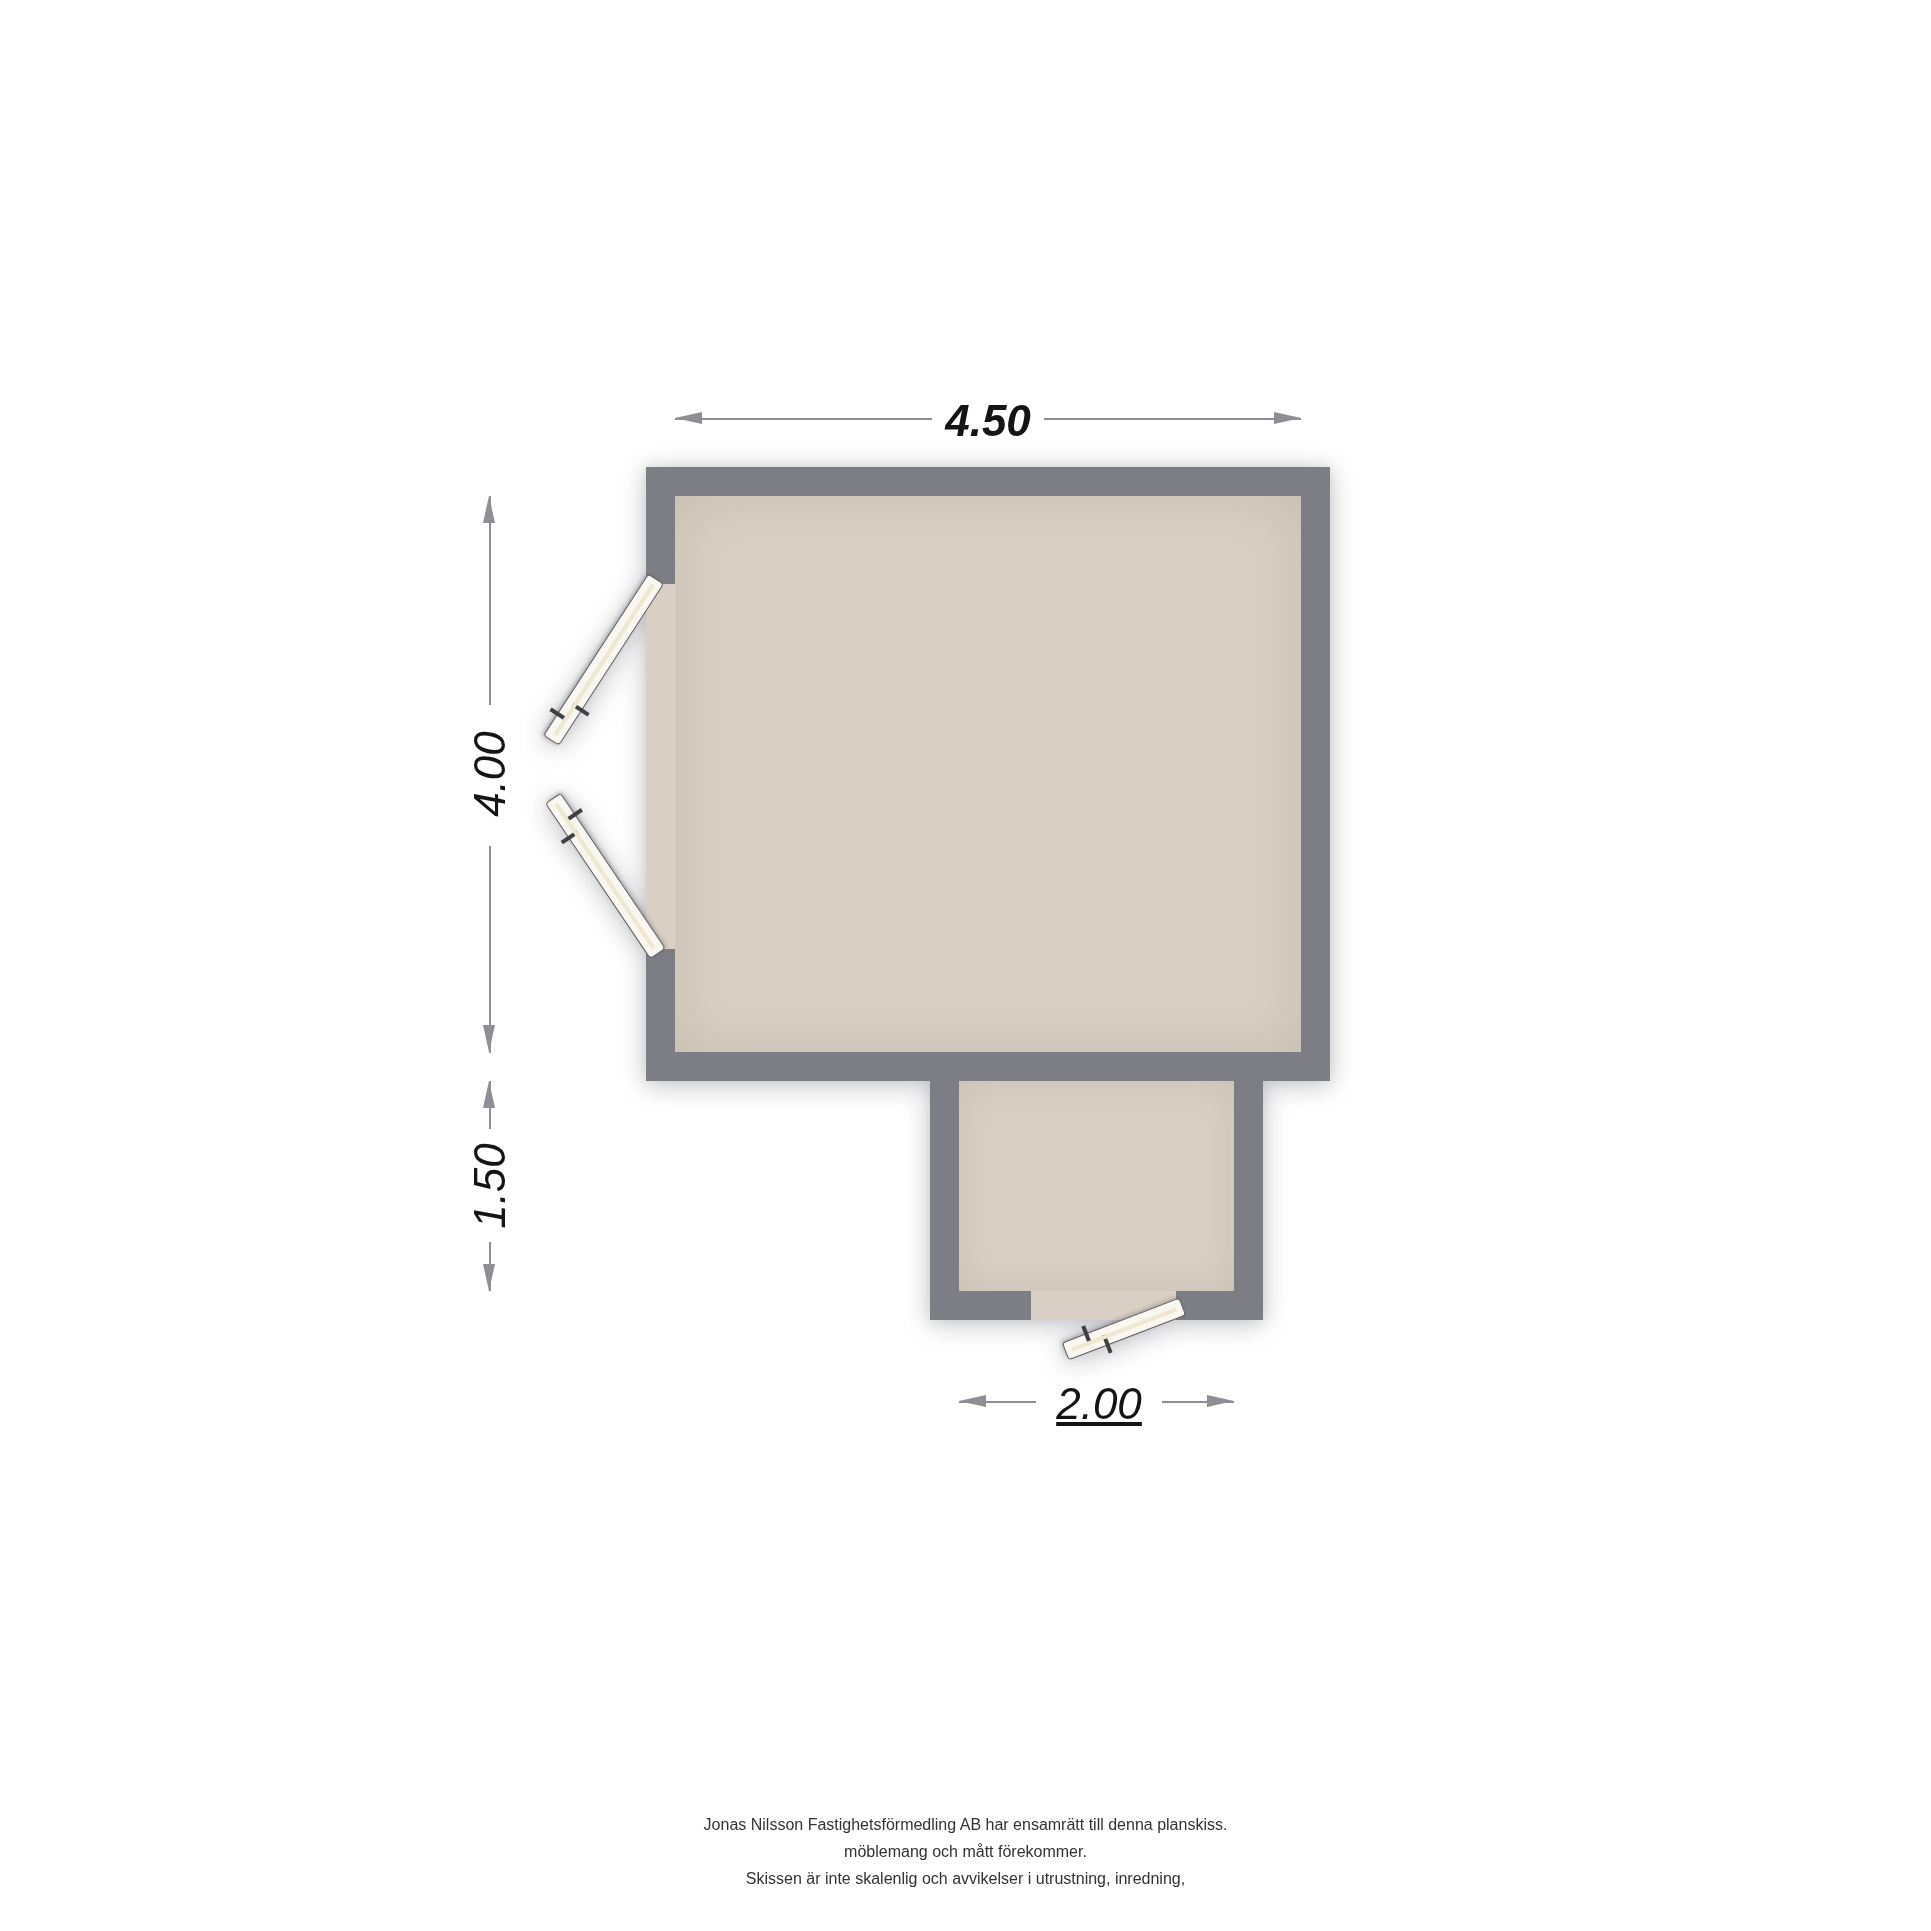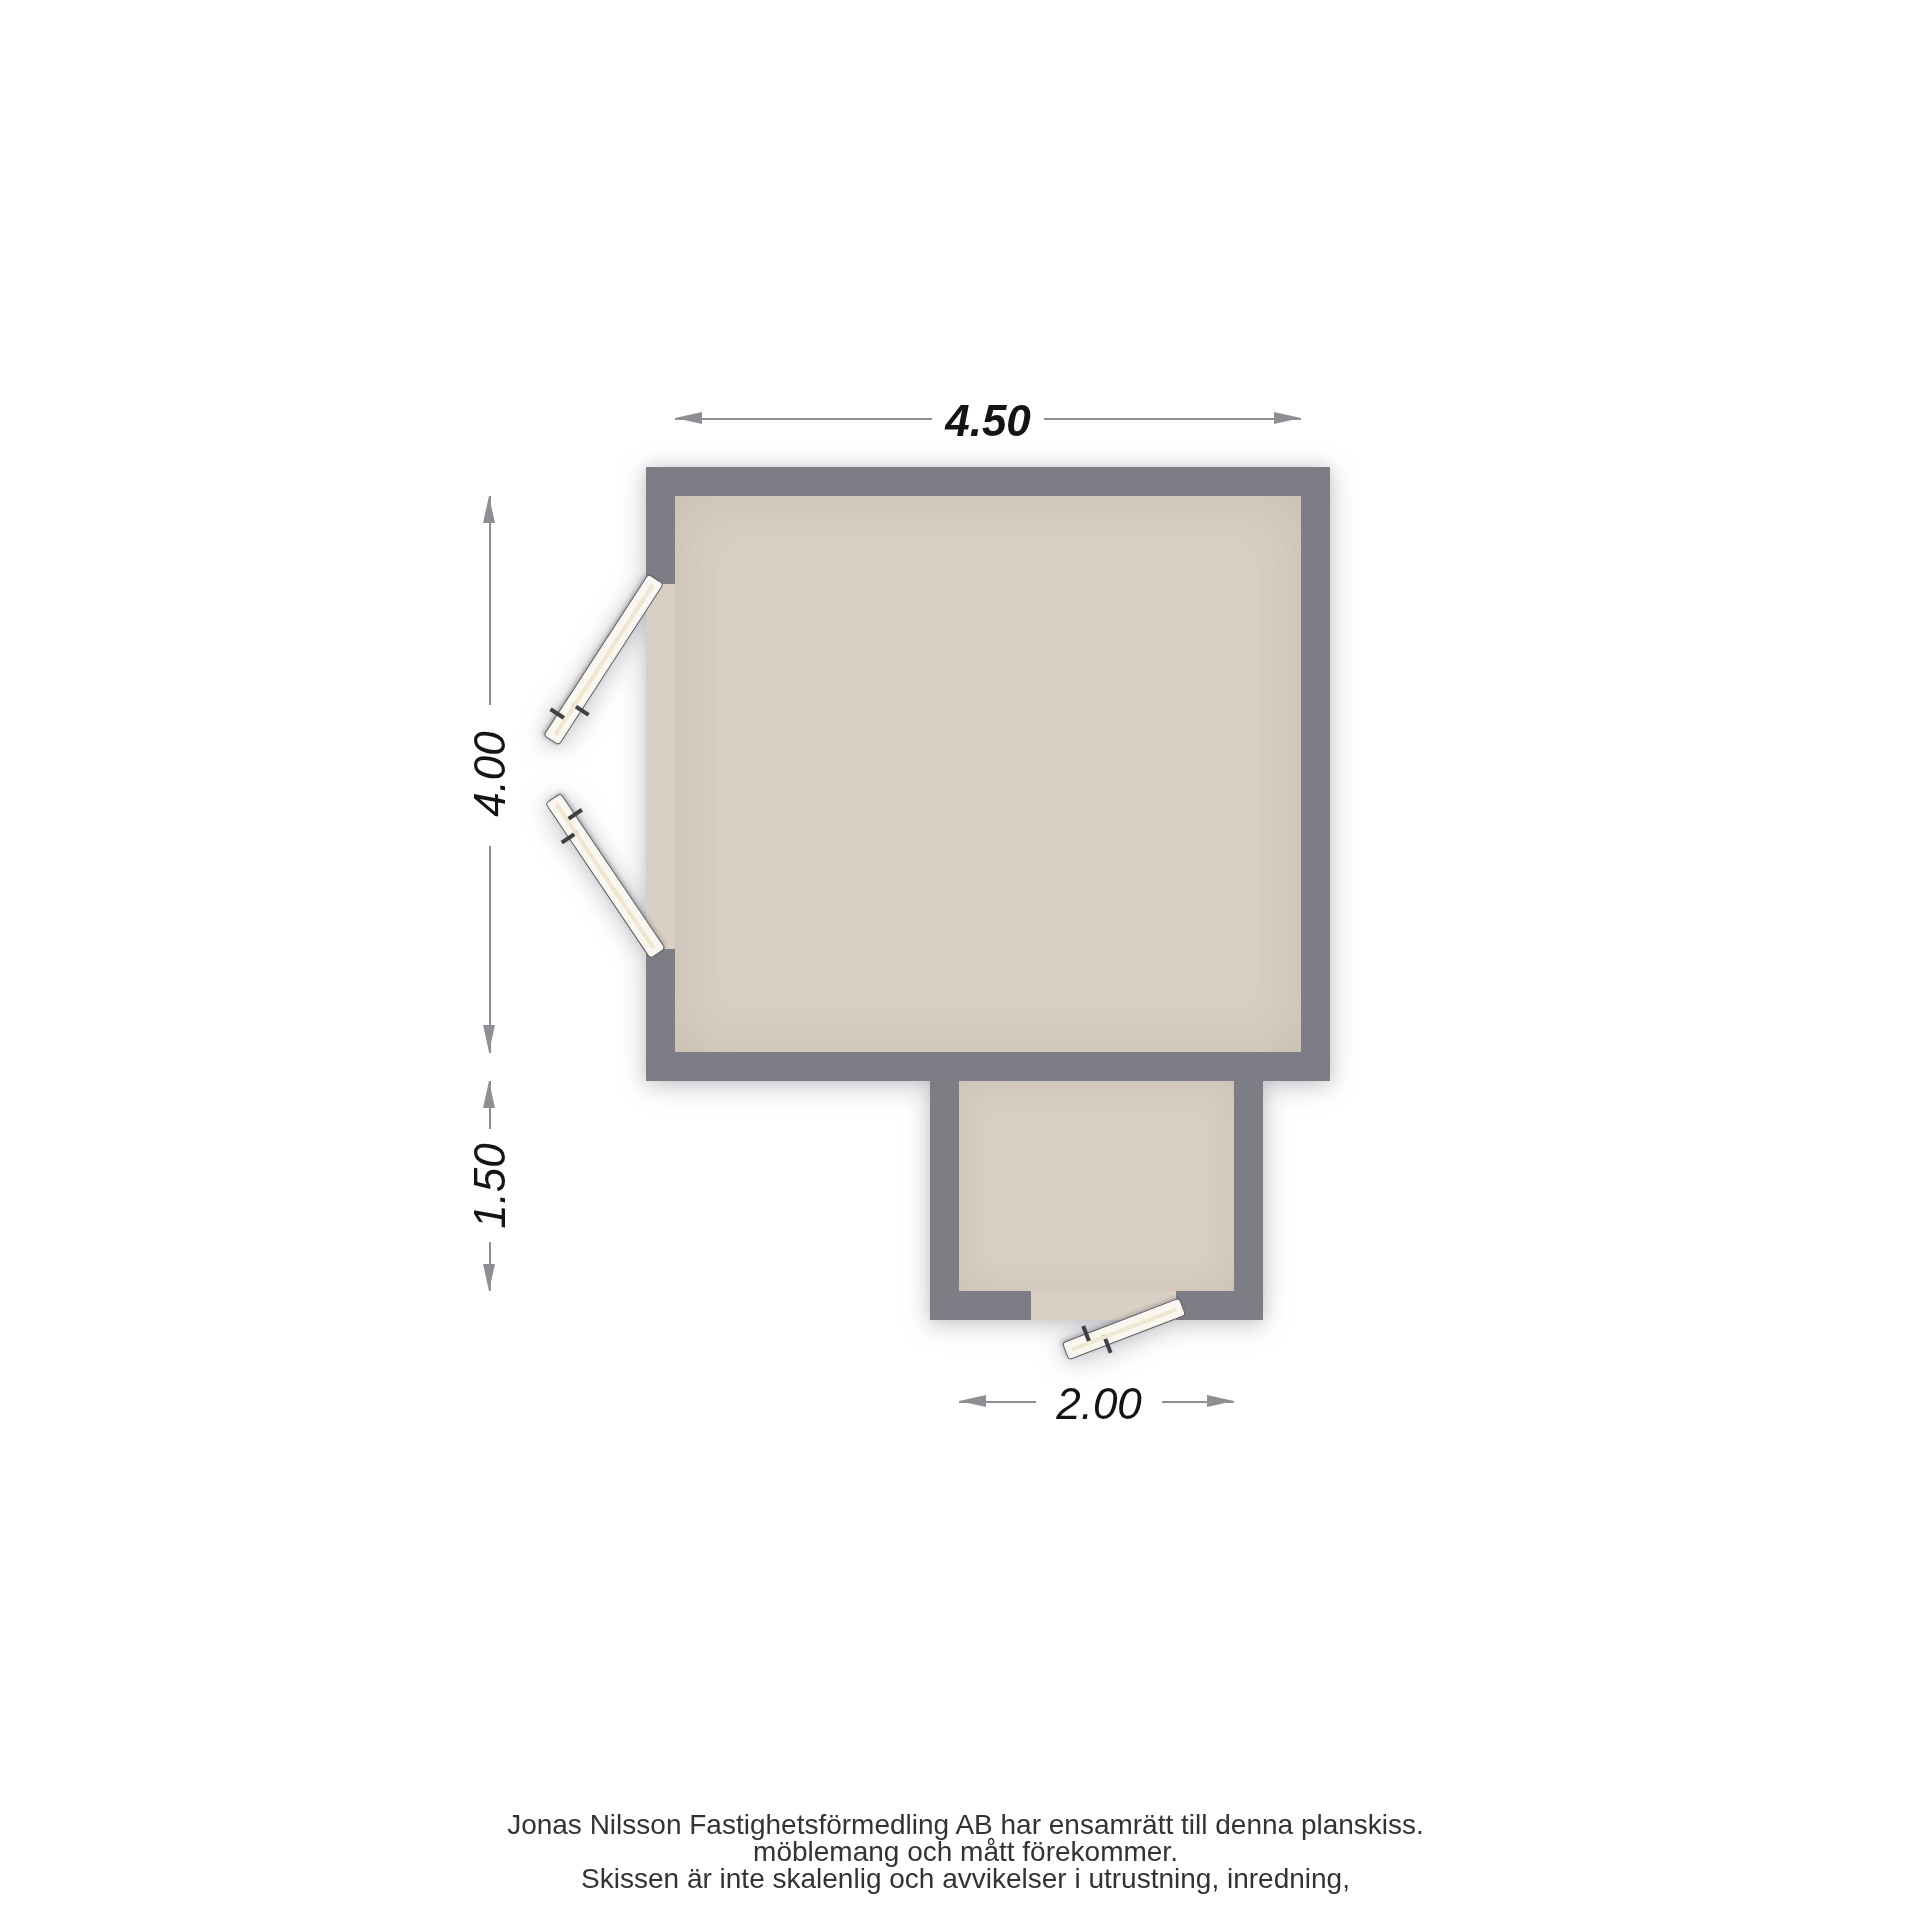--- a/index.html
+++ b/index.html
@@ -55,21 +55,21 @@
   .arr-r { border-top:6.8px solid transparent; border-bottom:6.8px solid transparent; border-left:27px solid #8e8e94; }
   .arr-u { border-left:6.8px solid transparent; border-right:6.8px solid transparent; border-bottom:27px solid #8e8e94; }
   .arr-d { border-left:6.8px solid transparent; border-right:6.8px solid transparent; border-top:27px solid #8e8e94; }
   .dim-label { position:absolute; font-style:italic; font-size:44px; color:#141414;
     white-space:nowrap; transform:translate(-50%,-50%);
     text-shadow:0 0 9.7px #ffffff, 0 0 3.9px #ffffff; }
   .dim-label.vert { transform:translate(-50%,-50%) rotate(-90deg); }
 
   
   .footer { position:absolute; left:0; top:1811px; width:1931px;
-    text-align:center; font-size:28px; line-height:27px; color:#333333; }
+    text-align:center; font-size:16px; line-height:27px; color:#333333; }
 </style>
 </head>
 <body>
 
 <div class="stage">
 
   <div class="building">
     <div class="floor floor-main"></div>
     <div class="floor floor-thr-l"></div>
     <div class="floor floor-ext"></div>
@@ -121,21 +121,21 @@
     <div class="arr arr-u" style="left:483px; top:1081px;"></div>
     <div class="arr arr-d" style="left:483px; top:1264px;"></div>
     <div class="dim-label vert" style="left:490px; top:1186px;">1.50</div>
   </div>
 
   <div>
     <div class="dim-line-h" style="left:959px;  top:1401px; width:77px;"></div>
     <div class="dim-line-h" style="left:1162px; top:1401px; width:72px;"></div>
     <div class="arr arr-l" style="left:959px;  top:1395px;"></div>
     <div class="arr arr-r" style="left:1207px; top:1395px;"></div>
-    <div class="dim-label" style="left:1099px; top:1404px;">2.00</div>
+    <div class="dim-label" style="left:1099px; top:1404px;text-decoration:underline;">2.00</div>
   </div>
 
   <div class="footer">
     <div>Jonas Nilsson Fastighetsförmedling AB har ensamrätt till denna planskiss.</div>
     <div>möblemang och mått förekommer.</div>
     <div>Skissen är inte skalenlig och avvikelser i utrustning, inredning,</div>
   </div>
 
 </div>
 

